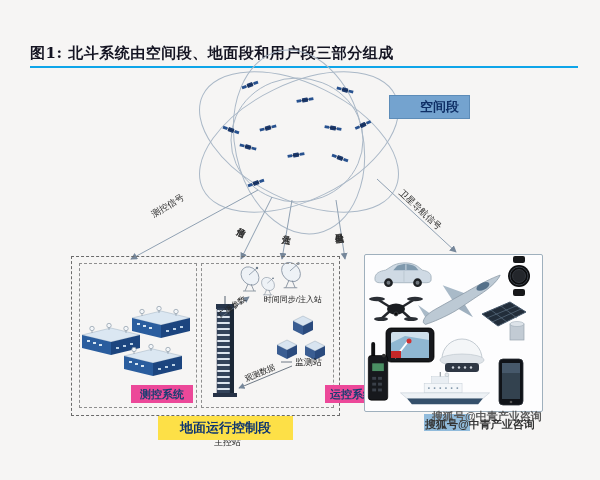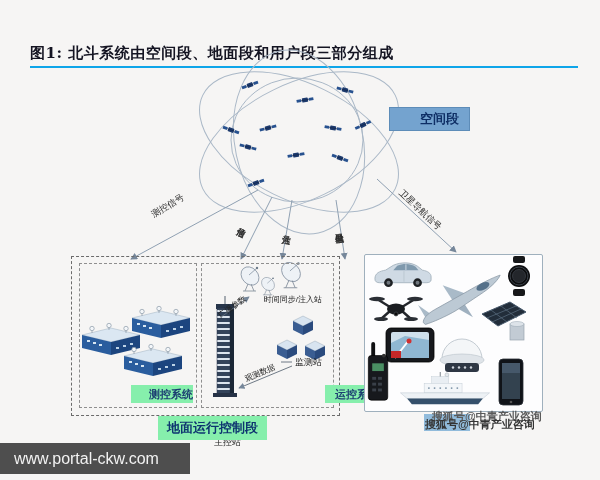--- a/index.html
+++ b/index.html
@@ -3,22 +3,22 @@
 <meta charset="utf-8">
 <style>
   html,body{margin:0;padding:0;}
   body{width:600px;height:480px;font-family:"Liberation Sans",sans-serif;}
   .stage{position:relative;width:600px;height:480px;background:#f6f5f4;overflow:hidden;}
   .abs{position:absolute;}
   .lbl{position:absolute;color:#1a1a1a;white-space:nowrap;}
   .title-wrap{position:absolute;left:30px;top:44px;width:548px;height:22px;border-bottom:2px solid #0ea5e9;}
   .fig-title{font-family:"DejaVu Serif","Liberation Serif",serif;font-weight:bold;font-size:15px;color:#141422;letter-spacing:.5px;}
   .seg-tag{position:absolute;background:#74a3cf;color:#0f2f66;font-weight:bold;font-size:13px;padding:2px 10px;border:1px solid #5d8cb8;}
-  .sub-tag{position:absolute;background:#86efac;color:#1c3e72;font-weight:bold;font-size:11px;text-align:right;line-height:18px;height:18px;}
-  .grd-tag{position:absolute;background:#86efac;color:#0e3570;font-weight:bold;font-size:13px;padding:3px 9px;}
+  .sub-tag{position:absolute;background:#ec4899;color:#1c3e72;font-weight:bold;font-size:11px;text-align:center;line-height:18px;height:18px;}
+  .grd-tag{position:absolute;background:#fde047;color:#0e3570;font-weight:bold;font-size:13px;padding:3px 22px;}
   .dashed{position:absolute;border:1px dashed #6b6b6b;background:transparent;}
   .dashed.inner{border-color:#8f8f8f;}
   .sig{position:absolute;font-size:9px;color:#2a2a2a;transform-origin:center;}
   .sig.vert{writing-mode:vertical-rl;text-orientation:mixed;}
   .tiny{font-size:8px;color:#222;}
   .small9{font-size:9px;color:#222;}
   .user-box{position:absolute;left:364px;top:254px;width:177px;height:156px;border:1px solid #9fb0bd;background:#fdfdfe;border-radius:2px;}
   .tg-badge{position:absolute;left:470px;top:8px;width:130px;height:30px;background:#434343;color:#fdfdfd;font-size:17px;display:flex;align-items:center;justify-content:center;}
   .portal{position:absolute;left:0;top:443px;width:190px;height:31px;background:#4e4e4e;color:#f2f2f2;font-size:16px;line-height:31px;padding-left:14px;box-sizing:border-box;}
   .sohu-box{position:absolute;left:424px;top:414px;width:46px;height:17px;background:#7fb0d6;opacity:.85;}
@@ -136,21 +136,21 @@
       <use href="#mbldg" transform="translate(305 341)"></use>
     </g>
 
     <g stroke="#5f6b78" stroke-width="0.9" fill="none">
       <line x1="221" y1="317" x2="249" y2="297" marker-end="url(#arr)"></line>
       <line x1="292" y1="366" x2="239" y2="388" marker-end="url(#arr)"></line>
       <line x1="281" y1="362" x2="292" y2="362"></line>
     </g>
   </svg>
 
-  <div class="seg-tag" style="left:389px;top:107px;padding-left:30px;">空间段</div>
+  <div class="seg-tag" style="left:389px;top:95px;padding-left:30px;">空间段</div>
 
   <div class="sig" style="left:168px;top:206px;transform:translate(-50%,-50%) rotate(-31deg);">测控信号</div>
   <div class="sig vert" style="left:246px;top:222px;transform:translate(-50%,-50%) rotate(27deg);">通信信号</div>
   <div class="sig vert" style="left:288px;top:228px;transform:translate(-50%,-50%) rotate(10deg);">注入信号</div>
   <div class="sig vert" style="left:337px;top:227px;transform:translate(-50%,-50%) rotate(-9deg);">卫星导航信号</div>
   <div class="sig" style="left:420px;top:210px;transform:translate(-50%,-50%) rotate(43deg);">卫星导航信号</div>
 
   <div class="dashed" style="left:71px;top:256px;width:267px;height:158px;"></div>
   <div class="dashed inner" style="left:79px;top:263px;width:116px;height:143px;"></div>
   <div class="dashed inner" style="left:201px;top:263px;width:131px;height:143px;"></div>
@@ -268,15 +268,14 @@
   <svg class="abs" style="left:496px;top:358px;" width="30" height="48" viewBox="0 0 30 48">
     <rect x="3" y="1" width="24" height="46" rx="4" fill="#101318" stroke="#2a2f36" stroke-width="0.8"></rect>
     <rect x="6" y="5" width="18" height="36" fill="#33424f"></rect>
     <rect x="6" y="5" width="18" height="10" fill="#46586a"></rect>
     <circle cx="15" cy="44" r="1.3" fill="#555"></circle>
   </svg>
 
   <div class="sohu-box"></div>
   <div class="sohu-t1">搜狐号@中青产业咨询</div>
   <div class="sohu-t2">搜狐号@中青产业咨询</div>
-  <div class="portal">www.portal-ckw.com</div>
 
 </div>
 
 </body></html>

